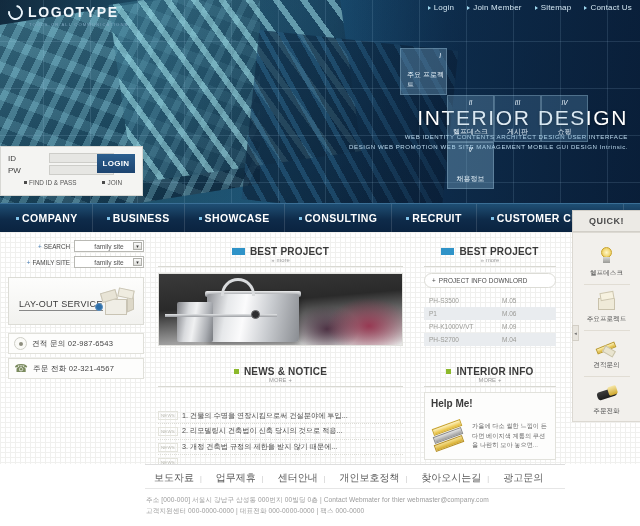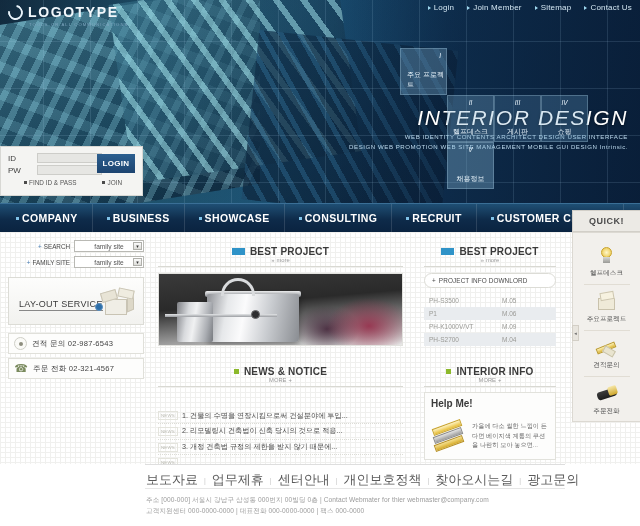--- a/index.html
+++ b/index.html
@@ -85,21 +85,20 @@
     color: #7fa7c0; font-size: 4.2px; letter-spacing: 1.1px; margin-top: 2px; margin-left: 21px;
   }
 
   
   .hero-title {
     position: absolute; right: 12px; top: 106px; text-align: right; z-index: 15;
   }
   .hero-title h1 {
     color: #ffffff; font-size: 21px; font-weight: normal; letter-spacing: 1.6px;
     text-shadow: 0 1px 3px rgba(0,0,0,.5);
-    font-style: italic;
   }
   .hero-title .l1, .hero-title .l2 {
     color: #bcd9ec; font-size: 6.1px; letter-spacing: 0.55px; margin-top: 3px;
   }
 
   
   .tile {
     position: absolute; z-index: 16;
     border: 1px solid rgba(190,225,245,0.28);
     color: #eaf5fc;
@@ -110,21 +109,21 @@
   .tile.c .tl { left: 0; right: 0; text-align: center; }
   .tile.c .rn { left: 0; right: 0; text-align: center; }
 
   
   .loginbox {
     position: absolute; left: 0; top: 146px; width: 143px; height: 50px;
     background: #f4f4f2; border: 1px solid #d8d8d4; z-index: 30;
     padding: 6px 7px 4px 7px;
   }
   .lrow { display: flex; align-items: center; margin-bottom: 2px; }
-  .lrow label { font-size: 8px; color: #3d3d3d; width: 29px; }
+  .lrow label { font-size: 8px; color: #3d3d3d; width: 41px; }
   .lrow input {
     width: 65px; height: 10px; border: 1px solid #cdcdc9; background: #e6e6e3;
     font-size: 7px; padding: 0 2px;
   }
   .login-btn {
     position: absolute; right: 7px; top: 7px; width: 38px; height: 19px;
     background: linear-gradient(#2c5f8f, #1d4470);
     color: #fff; font-size: 8px; font-weight: bold; letter-spacing: 0.3px;
     border: none; cursor: pointer;
   }
@@ -334,21 +333,21 @@
     display: flex; align-items: center; justify-content: center; font-size: 5px; color: #6b6b6b;
   }
 
   
   .footer { position: absolute; left: 0; top: 464px; width: 640px; height: 62px; background: #fff; }
   .footdiv { position: absolute; left: 145px; top: 0; width: 420px; height: 1px; background: #dedede; }
   .footlinks {
     position: absolute; left: 146px; top: 7px;
     display: flex; align-items: center; gap: 6px;
   }
-  .footlinks a { font-size: 13px; color: #5a5a5a; text-decoration: none; }
+  .footlinks a { font-size: 10px; color: #5a5a5a; text-decoration: none; margin-left: 8px; }
   .footlinks .sep { font-size: 7px; color: #c9c9c9; }
   .footdiv2 { position: absolute; left: 145px; top: 24px; width: 420px; height: 1px; background: #e6e6e6; }
   .footaddr { position: absolute; left: 146px; top: 30px; }
   .footaddr div { font-size: 6.6px; color: #9b9b9b; line-height: 11px; letter-spacing: 0.1px; }
 </style>
 </head>
 <body>
 
 <div id="page">
 

